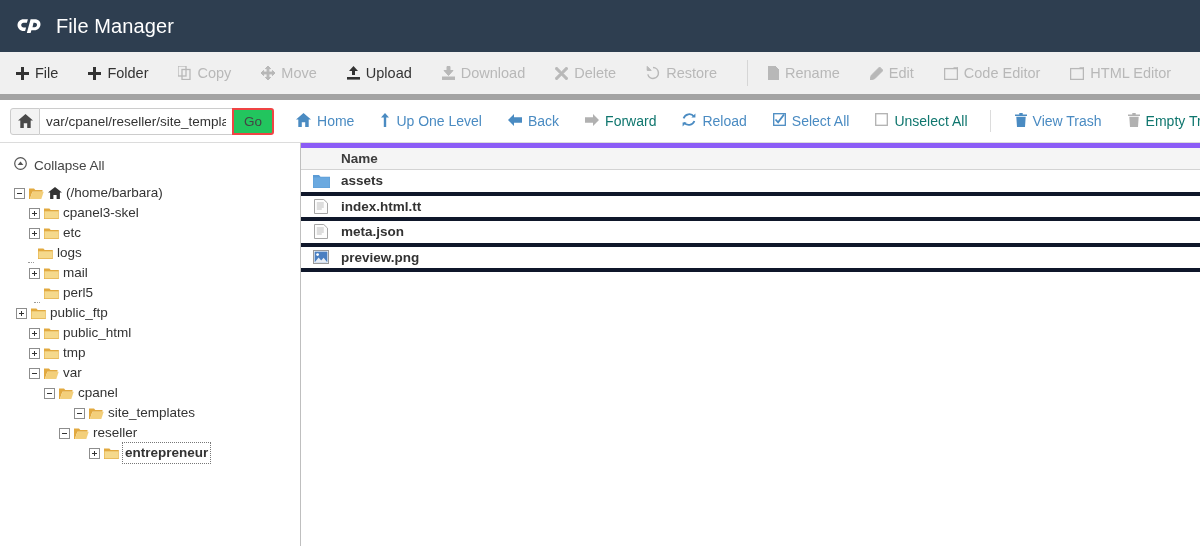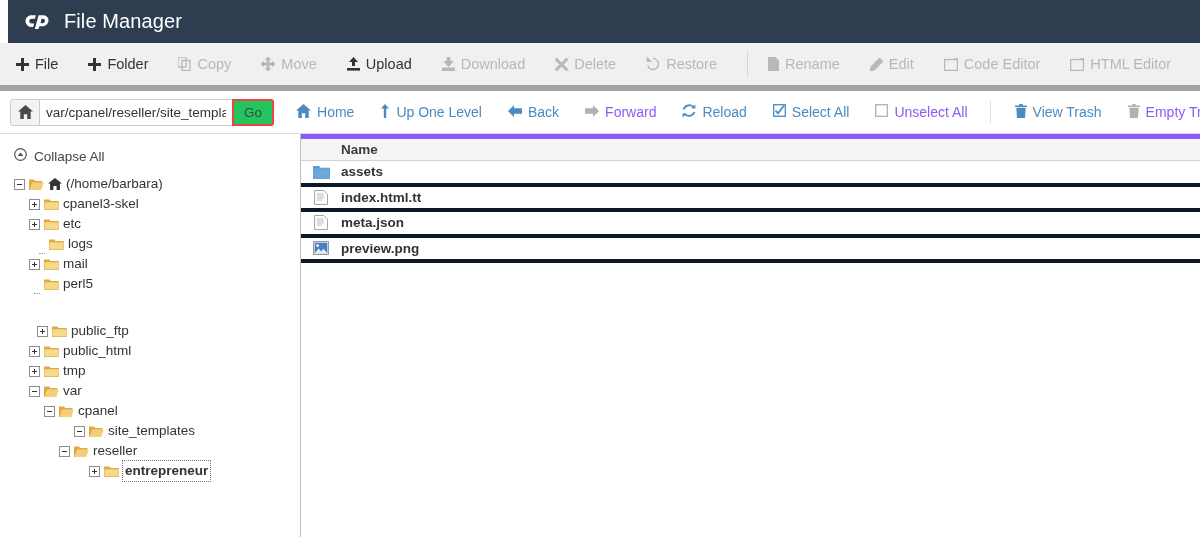--- a/index.html
+++ b/index.html
@@ -6,26 +6,25 @@
   html, body {
     margin: 0; padding: 0;
     width: 1200px; height: 546px;
     background: #fff;
     font-family: "Liberation Sans", sans-serif;
     overflow: hidden;
   }
 
   
   .app-header {
-    height: 43px;
+    height: 52px;
     background: #2e3e50;
     display: flex;
     align-items: center;
     padding: 0 0 0 12px;
-    margin-left: 8px;
   }
   .cp-logo {
     width: 34px; height: 28px;
     display: flex; align-items: center; justify-content: center;
     margin-right: 10px;
   }
   .cp-logo svg { display: block; }
   .app-title {
     color: #ffffff;
     font-size: 20px;
@@ -114,21 +113,21 @@
   .nav-item {
     display: inline-flex;
     align-items: center;
     gap: 6px;
     font-size: 14px;
     color: #4a8bc2;
     margin-right: 26px;
     cursor: pointer;
     user-select: none;
   }
-  .nav-item.disabled { color: #8b5cf6; cursor: default; }
+  .nav-item.disabled { color: #0f766e; cursor: default; }
   .nav-item .ic svg { fill: #4a8bc2; }
   .nav-item.disabled .ic svg { fill: #b1b1b1; }
   .nav-sep {
     width: 1px; height: 22px;
     background: #dcdcdc;
     margin: 0 24px 0 -4px;
   }
 
   
   .body-split {
@@ -505,21 +504,21 @@
         <div class="tree-row" style="padding-left: 29px;">
           <span class="expander plus"></span>
           <span class="folder-ic">
             <svg width="15" height="13" viewBox="0 0 15 13">
               <path d="M0 1.5h5.4l1.3 1.6h8.1V12H0z" fill="#e2a93f"></path>
               <path d="M0.5 4.3h14V11.4H0.5z" fill="#f5d98c"></path>
             </svg>
           </span>
           <span class="tree-label">etc</span>
         </div>
-        <div class="tree-row" style="padding-left: 34px;">
+        <div class="tree-row" style="padding-left: 23px;">
           <span class="spacer-exp"></span>
           <span class="folder-ic">
             <svg width="15" height="13" viewBox="0 0 15 13">
               <path d="M0 1.5h5.4l1.3 1.6h8.1V12H0z" fill="#e2a93f"></path>
               <path d="M0.5 4.3h14V11.4H0.5z" fill="#f5d98c"></path>
             </svg>
           </span>
           <span class="tree-label">logs</span>
         </div>
         <div class="tree-row" style="padding-left: 29px;">
@@ -535,21 +534,21 @@
         <div class="tree-row" style="padding-left: 29px;">
           <span class="spacer-exp"></span>
           <span class="folder-ic">
             <svg width="15" height="13" viewBox="0 0 15 13">
               <path d="M0 1.5h5.4l1.3 1.6h8.1V12H0z" fill="#e2a93f"></path>
               <path d="M0.5 4.3h14V11.4H0.5z" fill="#f5d98c"></path>
             </svg>
           </span>
           <span class="tree-label">perl5</span>
         </div>
-        <div class="tree-row" style="padding-left: 37px; margin-top: 27px;">
+        <div class="tree-row" style="padding-left: 16px;">
           <span class="expander plus"></span>
           <span class="folder-ic">
             <svg width="15" height="13" viewBox="0 0 15 13">
               <path d="M0 1.5h5.4l1.3 1.6h8.1V12H0z" fill="#e2a93f"></path>
               <path d="M0.5 4.3h14V11.4H0.5z" fill="#f5d98c"></path>
             </svg>
           </span>
           <span class="tree-label">public_ftp</span>
         </div>
         <div class="tree-row" style="padding-left: 29px;">

